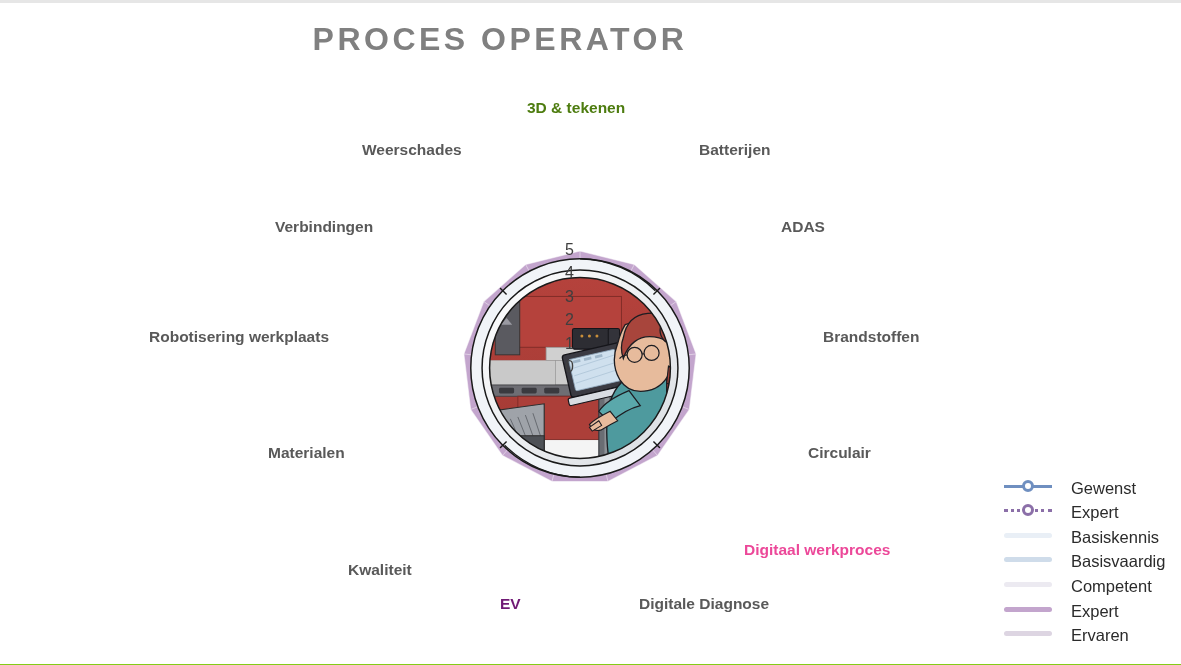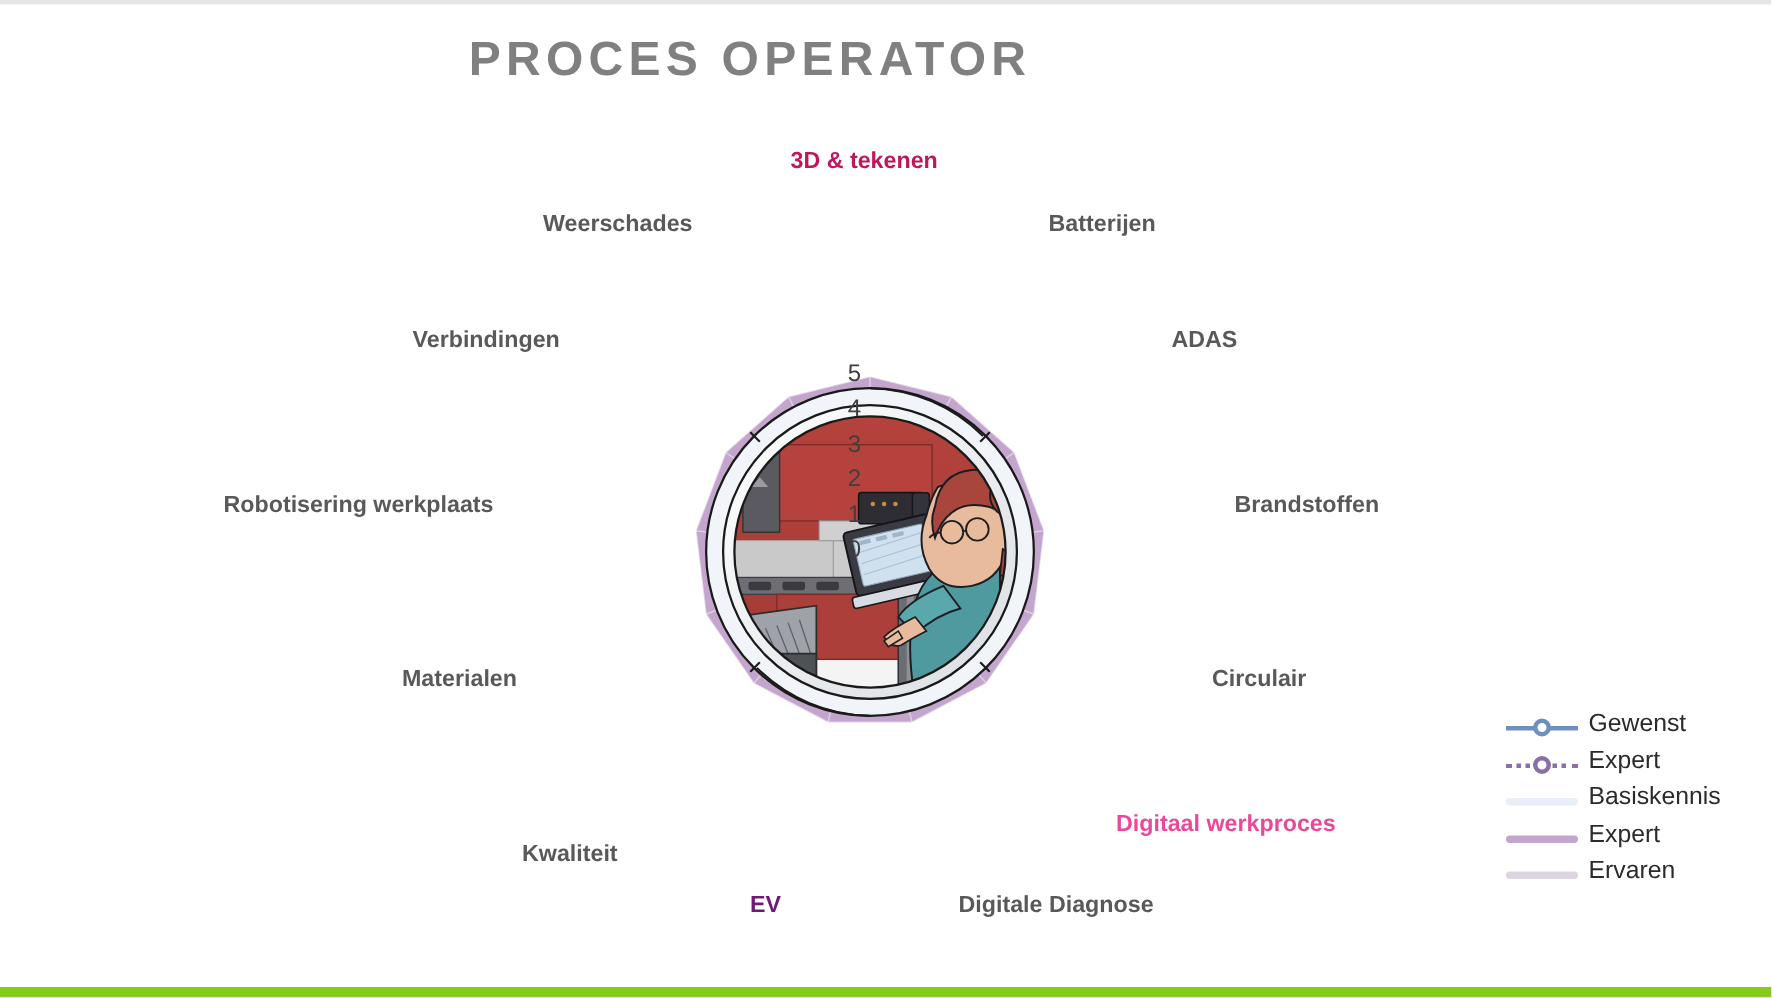--- a/index.html
+++ b/index.html
@@ -6,21 +6,21 @@
   html,body{margin:0;padding:0;}
   body{
     width:1181px;height:665px;
     background:#ffffff;
     font-family:"Liberation Sans", sans-serif;
     overflow:hidden;position:relative;
   }
   #frame{
     position:absolute;left:0;top:0;width:1181px;height:665px;
     border-top:3px solid #e6e6e6;
-    border-bottom:7px solid #84cc16;
+    border-bottom:1px solid #84cc16;
     box-sizing:border-box;
     background:#fff;
   }
   #chart-title{
     position:absolute;left:0;top:18px;width:1000px;
     text-align:center;
     font-size:32px;font-weight:bold;color:#808080;
     letter-spacing:3.5px;
     font-family:"Liberation Sans", sans-serif;
     white-space:nowrap;
@@ -43,22 +43,23 @@
     position:absolute;
     border-radius:50%;
     overflow:hidden;
   }
   #legend{
     position:absolute;
     left:1002px;top:470px;
     width:178px;
   }
   .legend-row{
-    display:flex;align-items:flex-start;
+    display:flex;align-items:flex-end;
     height:24.6px;
+    gap:12px;
   }
   .legend-key{
     width:52px;height:24px;position:relative;flex:0 0 52px;
   }
   .legend-text{
     font-size:16.5px;color:#2b2b2b;
     font-family:"Liberation Sans", sans-serif;
     white-space:nowrap;margin-left:5px;
   }
   .lk-line{position:absolute;left:2px;right:2px;top:11px;height:3px;}
@@ -239,21 +240,21 @@
         </g>
         <circle cx="120" cy="120" r="96" fill="none" stroke="#1a1a1a" stroke-width="1.6"></circle>
       </svg>
     </div>
   <div class="tick-label" style="left: 550px; top: 355px; color: rgb(63, 63, 63);">0</div>
       <div class="tick-label" style="left: 550px; top: 331.6px; color: rgb(63, 63, 63);">1</div>
       <div class="tick-label" style="left: 550px; top: 308.2px; color: rgb(63, 63, 63);">2</div>
       <div class="tick-label" style="left: 550px; top: 284.8px; color: rgb(63, 63, 63);">3</div>
       <div class="tick-label" style="left: 550px; top: 261.4px; color: rgb(63, 63, 63);">4</div>
       <div class="tick-label" style="left: 550px; top: 238px; color: rgb(63, 63, 63);">5</div>
-      <div class="axis-label" style="top: 96px; color: #be185d; left: 527px; text-align: center;">3D &amp; tekenen</div>
+      <div class="axis-label" style="top: 96px; color: #4d7c0f; left: 527px; text-align: center;">3D &amp; tekenen</div>
       <div class="axis-label" style="top: 138px; color: rgb(89, 89, 89); left: 699px;">Batterijen</div>
       <div class="axis-label" style="top: 215px; color: rgb(89, 89, 89); left: 781px;">ADAS</div>
       <div class="axis-label" style="top: 325px; color: rgb(89, 89, 89); left: 823px; text-align: center;">Brandstoffen</div>
       <div class="axis-label" style="top: 441px; color: rgb(89, 89, 89); left: 808px;">Circulair</div>
       <div class="axis-label" style="top: 538px; color: #ec4899; left: 744px;">Digitaal werkproces</div>
       <div class="axis-label" style="top: 592px; color: rgb(89, 89, 89); left: 639px;">Digitale Diagnose</div>
       <div class="axis-label" style="top: 592px; color: #701a75; left: 500px;">EV</div>
       <div class="axis-label" style="top: 558px; color: rgb(89, 89, 89); left: 348px;">Kwaliteit</div>
       <div class="axis-label" style="top: 441px; color: rgb(89, 89, 89); left: 268px;">Materialen</div>
       <div class="axis-label" style="top: 325px; color: rgb(89, 89, 89); left: 149px;">Robotisering werkplaats</div>
@@ -277,20 +278,32 @@
         <span class="legend-text">Expert</span>
       </div>
       <div class="legend-row">
         <span class="legend-key">
           <span class="lk-band" style="background: rgb(233, 239, 246);"></span>
         </span>
         <span class="legend-text">Basiskennis</span>
       </div>
       <div class="legend-row">
         <span class="legend-key">
+          <span class="lk-band" style="background: rgb(207, 220, 234);"></span>
+        </span>
+        <span class="legend-text">Basisvaardig</span>
+      </div>
+      <div class="legend-row">
+        <span class="legend-key">
+          <span class="lk-band" style="background: rgb(236, 234, 241);"></span>
+        </span>
+        <span class="legend-text">Competent</span>
+      </div>
+      <div class="legend-row">
+        <span class="legend-key">
           <span class="lk-band" style="background: rgb(195, 165, 205);"></span>
         </span>
         <span class="legend-text">Expert</span>
       </div>
       <div class="legend-row">
         <span class="legend-key">
           <span class="lk-band" style="background: rgb(221, 213, 226);"></span>
         </span>
         <span class="legend-text">Ervaren</span>
       </div>

